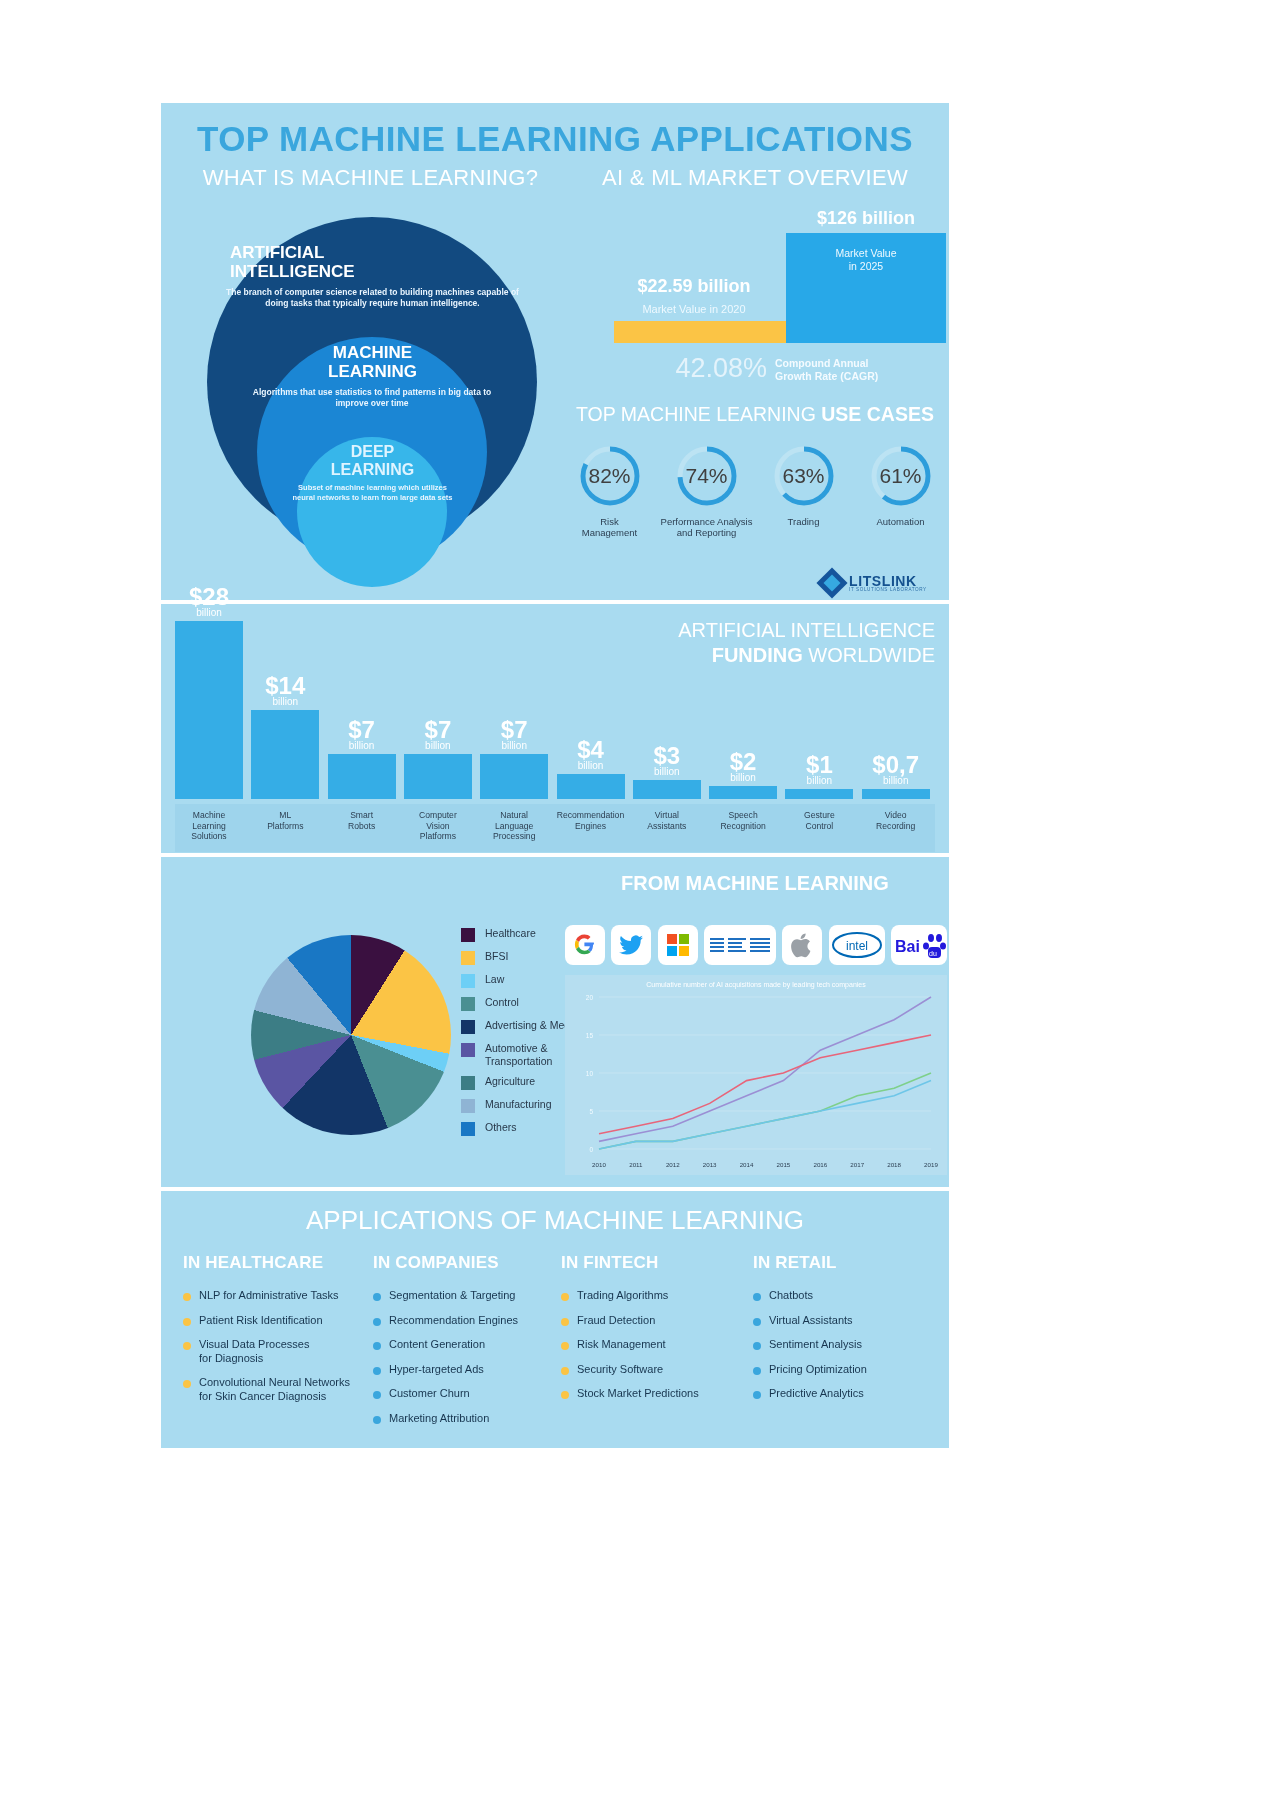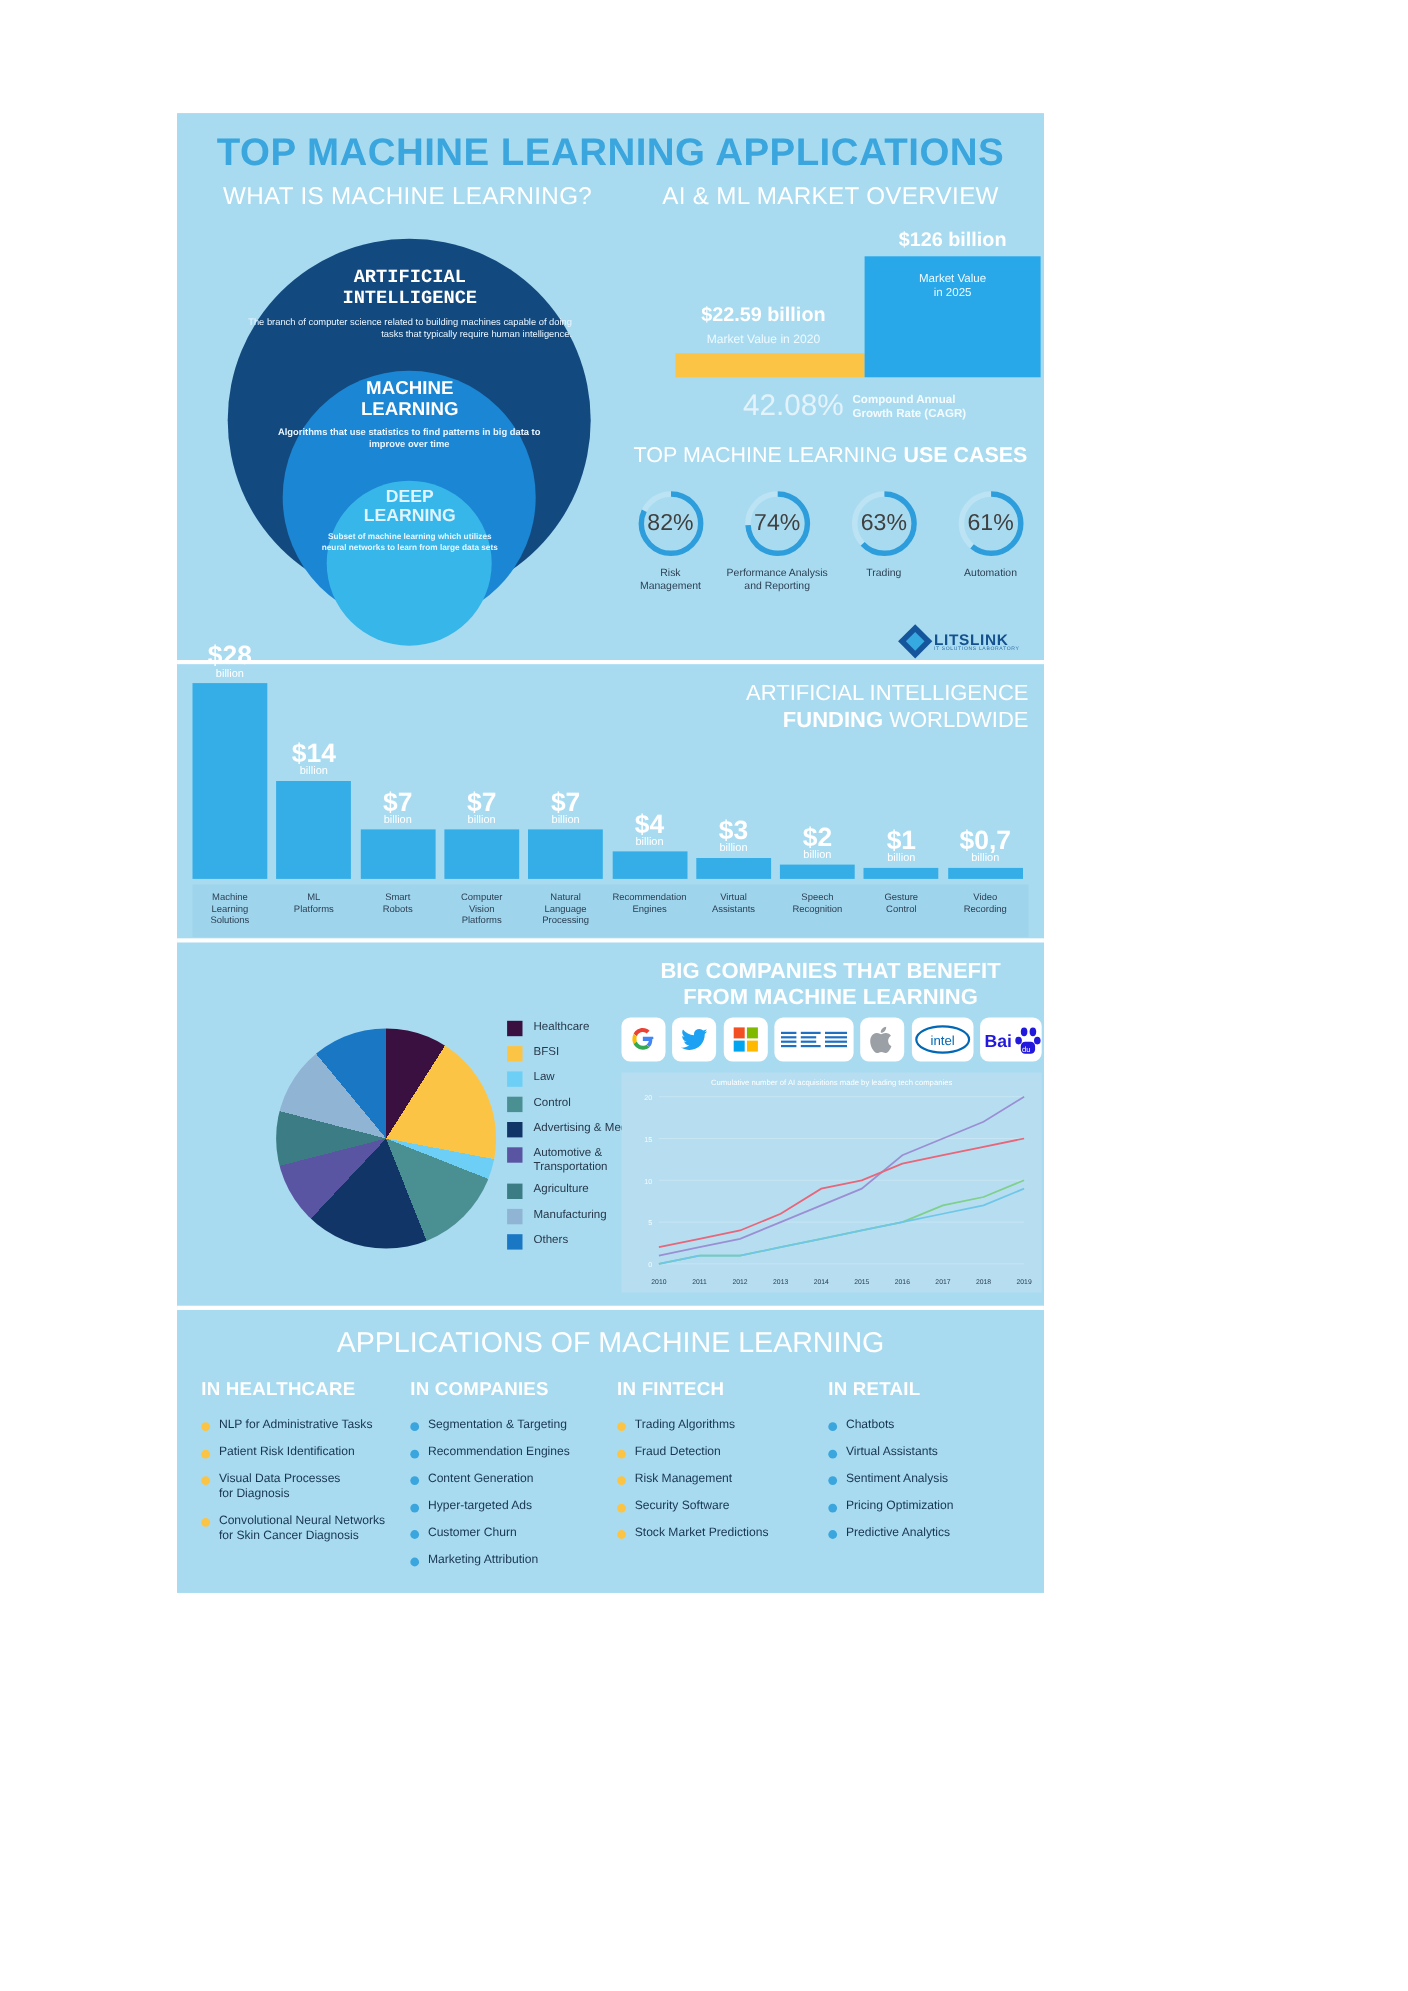--- a/index.html
+++ b/index.html
@@ -15,22 +15,22 @@
   #main-title{position:absolute;left:0;top:16px;width:788px;text-align:center;
      font-size:35px;font-weight:bold;color:#3aa6dd;letter-spacing:.4px;}
   #sub-left{position:absolute;left:12px;top:62px;width:395px;text-align:center;font-size:22px;color:#ffffff;letter-spacing:.3px;}
   #sub-right{position:absolute;left:400px;top:62px;width:388px;text-align:center;font-size:22px;color:#ffffff;letter-spacing:.3px;}
 
   
   .c-wrap{position:absolute;left:24px;top:112px;width:360px;height:345px;}
   .c-ai{position:absolute;left:22px;top:2px;width:330px;height:330px;border-radius:50%;background:#124a80;}
   .c-ml{position:absolute;left:72px;top:122px;width:230px;height:230px;border-radius:50%;background:#1b86d4;}
   .c-dl{position:absolute;left:112px;top:222px;width:150px;height:150px;border-radius:50%;background:#37b6ea;}
-  .c-t1{position:absolute;left:45px;top:28px;width:285px;text-align:center;color:#fff;font-weight:bold;font-size:17px;line-height:19px;font-family:Liberation Mono, monospace;}
-  .c-b1{position:absolute;left:40px;top:72px;width:295px;text-align:right;color:#eaf6ff;font-size:8.5px;line-height:10.5px;font-weight:normal;}
+  .c-t1{position:absolute;left:45px;top:28px;width:285px;text-align:left;color:#fff;font-weight:bold;font-size:17px;line-height:19px;}
+  .c-b1{position:absolute;left:40px;top:72px;width:295px;text-align:center;color:#eaf6ff;font-size:8.5px;line-height:10.5px;font-weight:bold;}
   .c-t2{position:absolute;left:70px;top:128px;width:235px;text-align:center;color:#fff;font-weight:bold;font-size:17px;line-height:19px;}
   .c-b2{position:absolute;left:62px;top:172px;width:250px;text-align:center;color:#eaf6ff;font-size:8.5px;line-height:10.5px;font-weight:bold;}
   .c-t3{position:absolute;left:110px;top:228px;width:155px;text-align:center;color:#dff4ff;font-weight:bold;font-size:16px;line-height:18px;}
   .c-b3{position:absolute;left:105px;top:268px;width:165px;text-align:center;color:#eaf6ff;font-size:7.5px;line-height:9.5px;font-weight:bold;}
 
   
   .mk{position:absolute;left:400px;top:95px;width:388px;height:145px;}
   .bar20{position:absolute;left:53px;bottom:0;width:172px;height:22px;background:#fbc445;}
   .bar25{position:absolute;left:225px;bottom:0;width:160px;height:110px;background:#28a8e8;}
   .lbl20v{position:absolute;left:28px;bottom:46px;width:210px;text-align:center;color:#ffffff;font-size:18px;font-weight:bold;}
@@ -329,21 +329,20 @@
             <span class="lsw" style="background:#8fb4d4"></span>
             <span class="ltx">Manufacturing</span>
           </div>
           <div class="lrow">
             <span class="lsw" style="background:#1977c4"></span>
             <span class="ltx">Others</span>
           </div>
         </div>
 
     <div class="co-title">
-      <div>BIG COMPANIES THAT BENEFIT</div>
       <div>FROM MACHINE LEARNING</div>
     </div>
     <div class="logos">
       <div class="lg">
         <svg viewBox="0 0 40 40" width="40" height="40">
               <g transform="translate(8,8) scale(0.95)">
                 <path fill="#ea4335" d="M12 5.4c1.8 0 3 .8 3.7 1.4l2.7-2.6C16.7 2.6 14.6 1.7 12 1.7 8.1 1.7 4.8 3.9 3.2 7.1l3.1 2.4C7.1 7.1 9.3 5.4 12 5.4z"></path>
                 <path fill="#4285f4" d="M22.1 12.2c0-.8-.1-1.4-.2-2.1H12v3.9h5.7c-.1 1-.8 2.5-2.2 3.5l3 2.3c1.8-1.7 2.6-4.1 2.6-7.6z"></path>
                 <path fill="#fbbc05" d="M6.3 14.3c-.2-.7-.4-1.4-.4-2.2s.1-1.5.4-2.2L3.2 7.1C2.4 8.6 2 10.2 2 12.1s.4 3.5 1.2 5z"></path>
                 <path fill="#34a853" d="M12 22.4c2.7 0 4.9-.9 6.5-2.4l-3-2.3c-.8.6-2 1-3.5 1-2.7 0-4.9-1.7-5.7-4.1l-3.1 2.4C4.8 20.2 8.1 22.4 12 22.4z"></path>

